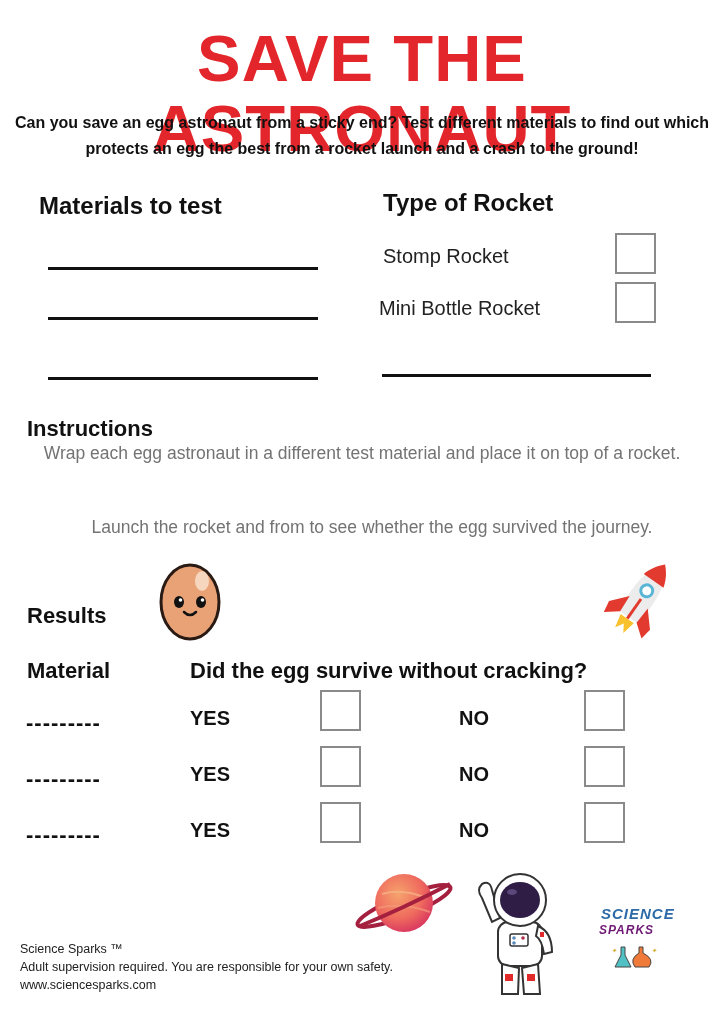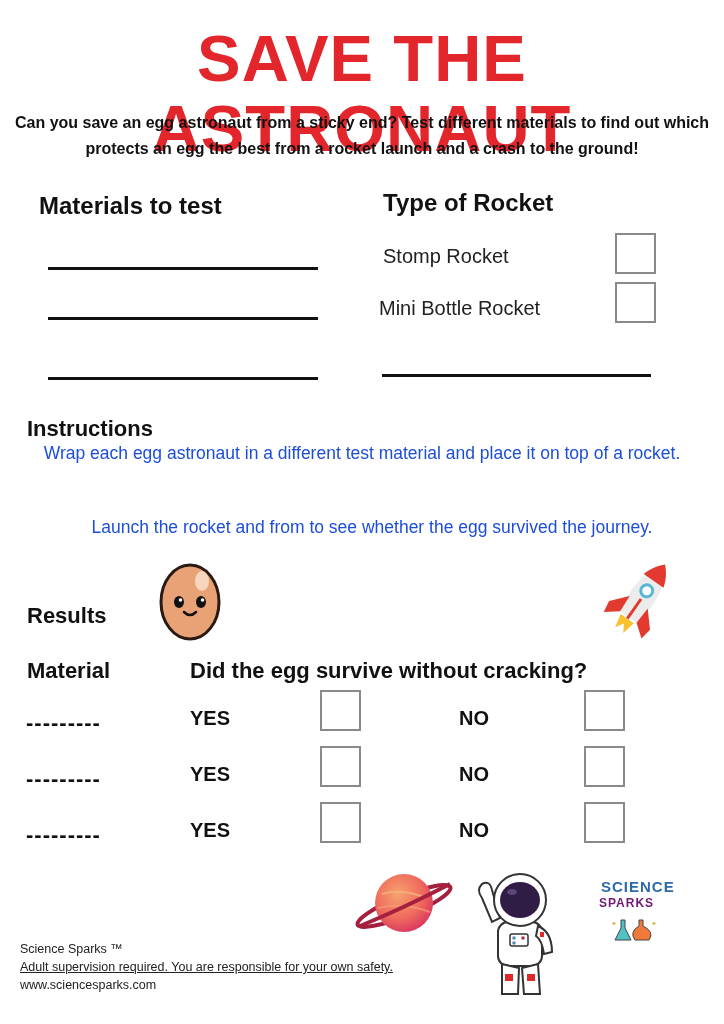--- a/index.html
+++ b/index.html
@@ -15,21 +15,21 @@
   }
   .intro {
     left: 8px; width: 708px; top: 110px; text-align: center;
     font-weight: 700; font-size: 16px; line-height: 26px; color: #111;
   }
   .h2 { font-weight: 700; font-size: 24px; color: #111; }
   .h2b { font-weight: 700; font-size: 22px; color: #111; margin-top: 8px; }
   .line { height: 3px; background: #111; }
   .label { font-size: 20px; color: #222; }
   .box { width: 41px; height: 41px; border: 2px solid #8a8a8a; background: #fff; cursor: pointer; }
-  .body-text { font-size: 17.5px; line-height: 26px; color: #1d4ed8; }
+  .body-text { font-size: 17.5px; line-height: 26px; color: #737373; }
   .yn { font-weight: 700; font-size: 20px; color: #111; }
   .dash { font-weight: 700; font-size: 22px; letter-spacing: 1px; color: #111; }
   .footer { font-size: 12.5px; line-height: 17px; color: #222; }
 </style>
 </head>
 <body>
 
 <div class="abs title" style="color:#e3262b;">SAVE THE ASTRONAUT</div>
 <div class="abs intro">Can you save an egg astronaut from a sticky end? Test different materials to find out which protects an egg the best from a rocket launch and a crash to the ground!</div>
 
@@ -130,26 +130,26 @@
     <rect x="38" y="64" width="18" height="12" rx="2" fill="#fff" stroke="#333" stroke-width="1.5"></rect>
     <circle cx="42" cy="68" r="1.8" fill="#5a8ab8"></circle>
     <circle cx="42" cy="73" r="1.8" fill="#5a8ab8"></circle>
     <circle cx="51" cy="68" r="1.8" fill="#b0304a"></circle>
     <rect x="33" y="104" width="8" height="7" fill="#e02a2a"></rect>
     <rect x="55" y="104" width="8" height="7" fill="#e02a2a"></rect>
     <rect x="68" y="62" width="4" height="5" fill="#e02a2a"></rect>
   </svg>
 </div>
 
-<div class="abs" style="left:597px; top:876px; width:76px; height:70px;">
+<div class="abs" style="left:597px; top:903px; width:76px; height:70px;font-style:italic;">
   <div style="position:absolute; left:4px; top:2px; font-weight:700; font-size:15px; letter-spacing:1px; color:#2c6aa8;">SCIENCE</div>
   <div style="position:absolute; left:2px; top:20px; font-weight:700; font-size:12px; letter-spacing:1px; color:#701a75;">SPARKS</div>
   <svg style="position:absolute; left:14px; top:42px;" width="48" height="26" viewBox="0 0 48 26">
     <path d="M10 2 L14 2 L14 10 L20 22 L4 22 L10 10 Z" fill="#52c1c5" stroke="#444" stroke-width="1"></path>
     <path d="M28 2 L32 2 L32 8 Q44 14 38 22 L24 22 Q18 14 28 8 Z" fill="#f07a3a" stroke="#444" stroke-width="1"></path>
     <text x="0" y="8" font-size="7" fill="#d9b13c">✦</text>
     <text x="40" y="8" font-size="7" fill="#d9b13c">✦</text>
   </svg>
 </div>
 
 <div class="abs footer" style="left:20px; top:941px;">Science Sparks ™</div>
-<div class="abs footer" style="left:20px; top:959px;text-decoration:underline;">Adult supervision required. You are responsible for your own safety.</div>
+<div class="abs footer" style="left:20px; top:959px;">Adult supervision required. You are responsible for your own safety.</div>
 <div class="abs footer" style="left:20px; top:977px;">www.sciencesparks.com</div>
 
 </body></html>

